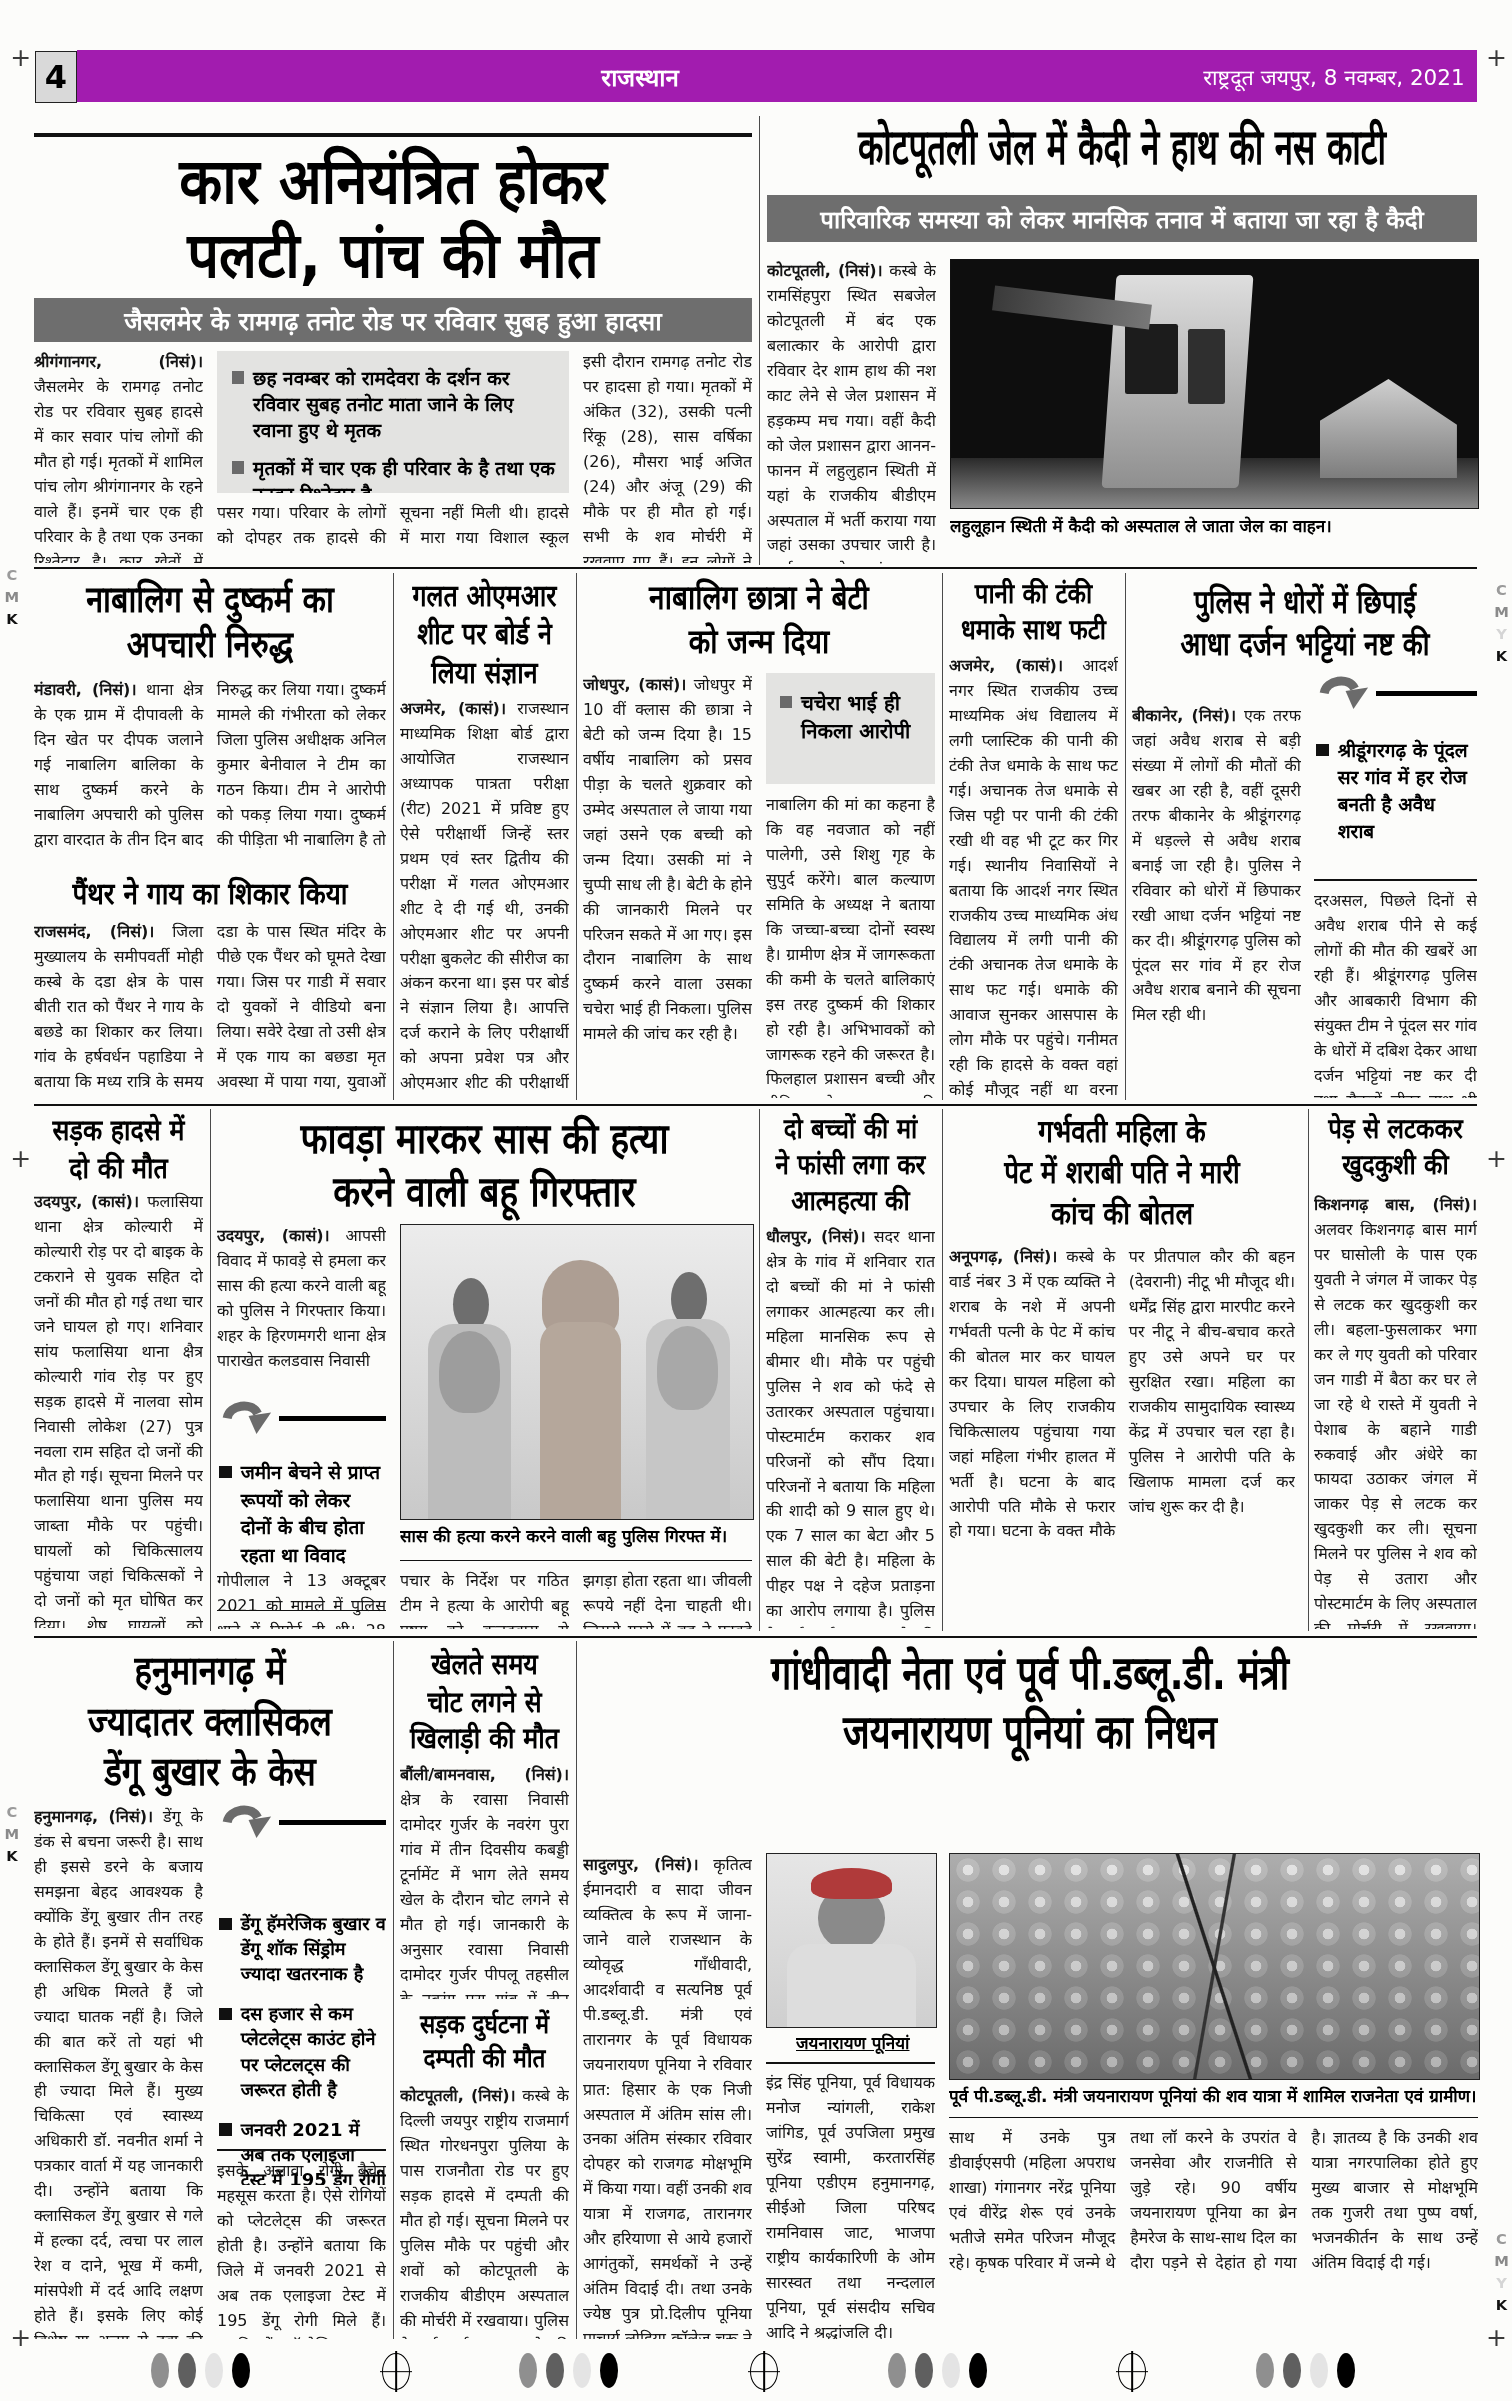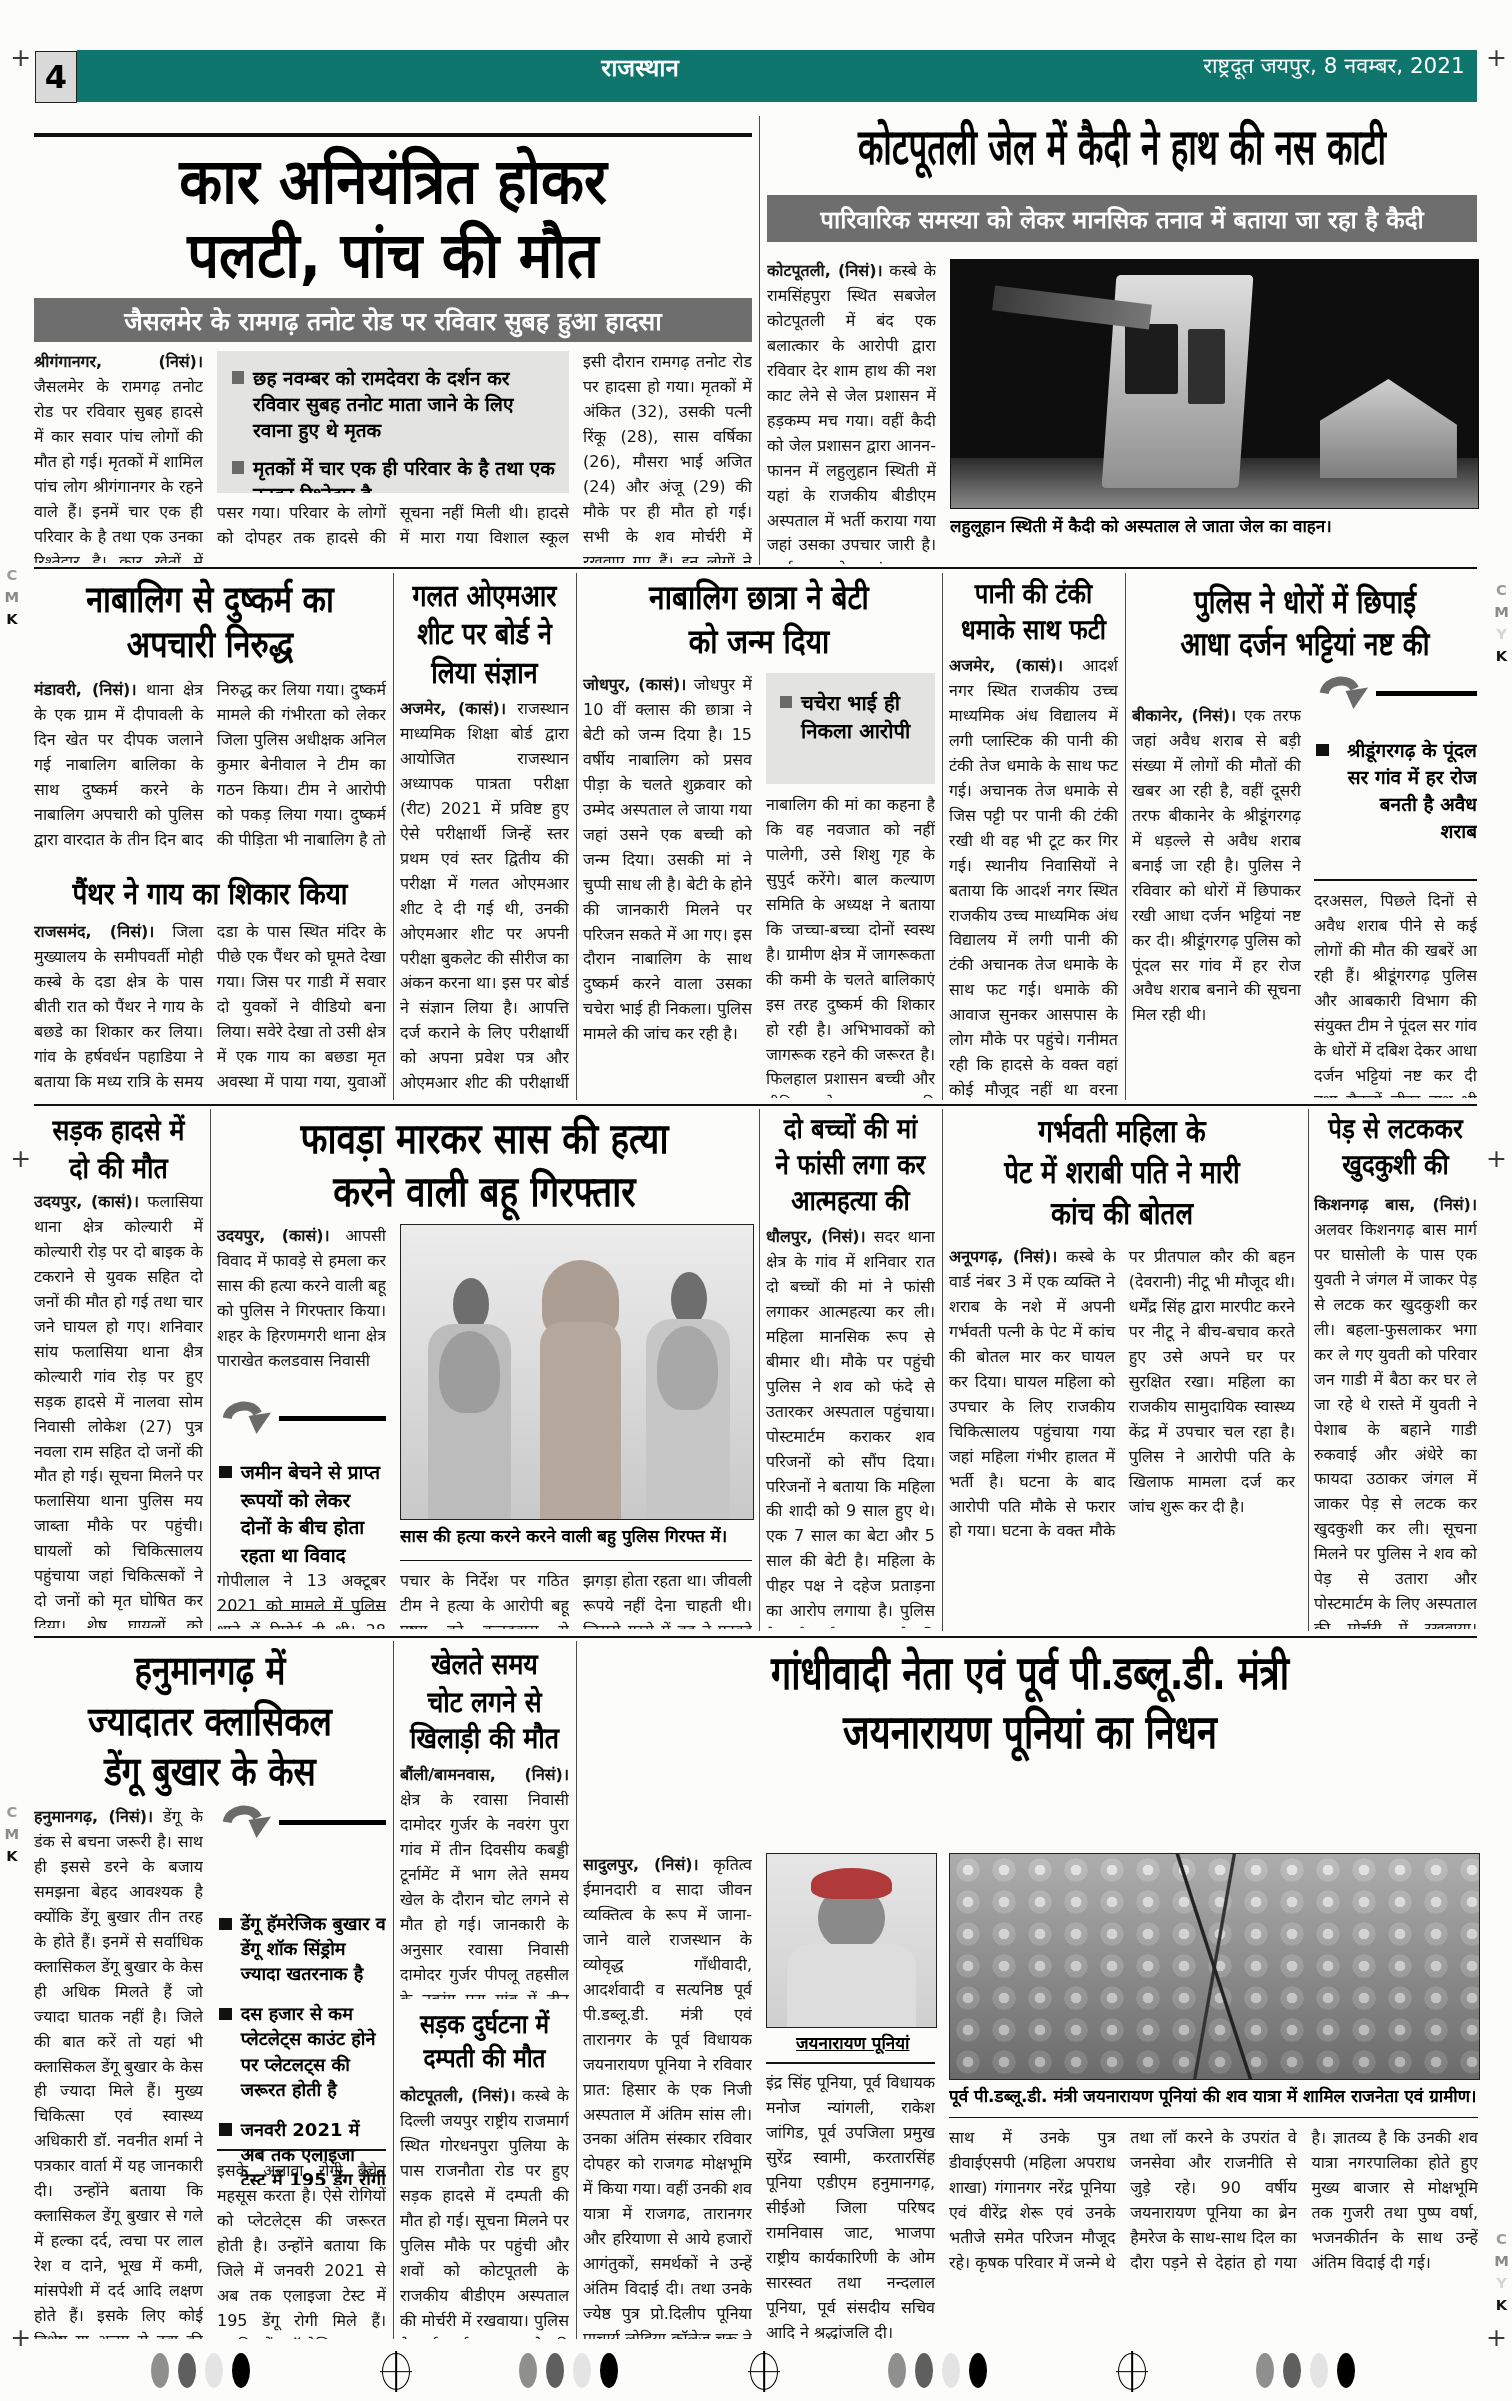--- a/index.html
+++ b/index.html
@@ -1,20 +1,20 @@
 <!DOCTYPE html>
 <html style="font-size:9px"><head>
 <meta charset="utf-8">
 <style>
   html,body{margin:0;padding:0;background:#e9e9e6;}
   .page{position:relative;width:1512px;height:2401px;background:#fcfcfa;
         font-family:"DejaVu Sans",sans-serif;color:#151515;overflow:hidden;}
   .abs{position:absolute;}
   
-  .mast-bar{position:absolute;background:#0f766e;display:flex;}
+  .mast-bar{position:absolute;background:#a21caf;display:flex;align-items:center;}
   .mast-num{position:absolute;background:#d9d9d9;border:1.1px solid #222;color:#000;
             display:flex;align-items:center;justify-content:center;font-weight:bold;}
   .mast-center{flex:1;text-align:center;color:#fff;font-weight:bold;font-size:24px;}
   .mast-right{color:#fff;font-weight:normal;font-size:21.5px;padding-right:12.4px;white-space:nowrap;}
   
   .hl{position:absolute;font-weight:bold;color:#000;text-align:center;transform-origin:top center;}
   .hl > div{white-space:nowrap;}
   
   .bar{position:absolute;background:#6e6e6e;color:#fff;font-weight:bold;
        display:flex;align-items:center;justify-content:center;white-space:nowrap;overflow:hidden;}
@@ -198,21 +198,21 @@
     <strong class="dl">बीकानेर, (निसं)।</strong> <span>एक तरफ जहां अवैध शराब से बड़ी संख्या में लोगों की मौतों की खबर आ रही है, वहीं दूसरी तरफ बीकानेर के श्रीडूंगरगढ़ में धड़ल्ले से अवैध शराब बनाई जा रही है। पुलिस ने रविवार को धोरों में छिपाकर रखी आधा दर्जन भट्टियां नष्ट कर दी। श्रीडूंगरगढ़ पुलिस को पूंदल सर गांव में हर रोज अवैध शराब बनाने की सूचना मिल रही थी।</span>
   </div>
   <div class="arrow-wrap" style="left:1314px;top:676px;width:163px;">
     <svg width="62" height="49" viewBox="0 0 110 86">
       <path d="M18 30 C 22 6 62 0 72 22" stroke="#6b6b6b" stroke-width="16" fill="none"></path>
       <polygon points="56,26 96,20 70,58" fill="#6b6b6b"></polygon>
     </svg>
     <div class="arrow-line"></div>
   </div>
   <div class="pq" style="left:1314px;top:737px;width:163px;height:133px;">
-    <div class="bullet dark" style="font-size:19px;line-height:1.42;text-align:right;">
+    <div class="bullet dark" style="font-size:19px;line-height:1.42;">
       <span class="sq"></span>
       <span>श्रीडूंगरगढ़ के पूंदल सर गांव में हर रोज बनती है अवैध शराब</span>
     </div>
   </div>
   <div class="rule" style="left:1314px;top:879px;width:163px;height:1.7px;"></div>
   <div class="bt" style="left:1314px;top:889px;width:163px;height:209px;">
     <span>दरअसल, पिछले दिनों से अवैध शराब पीने से कई लोगों की मौत की खबरें आ रही हैं। श्रीडूंगरगढ़ पुलिस और आबकारी विभाग की संयुक्त टीम ने पूंदल सर गांव के धोरों में दबिश देकर आधा दर्जन भट्टियां नष्ट कर दी तथा सैकड़ों लीटर वाश भी नष्ट कर दिया। पुलिस का यह अभियान आगे भी जारी रहेगा।</span>
   </div>
 
   <div class="rule" style="left:34px;top:1104px;width:1443px;height:1.7px;"></div>

